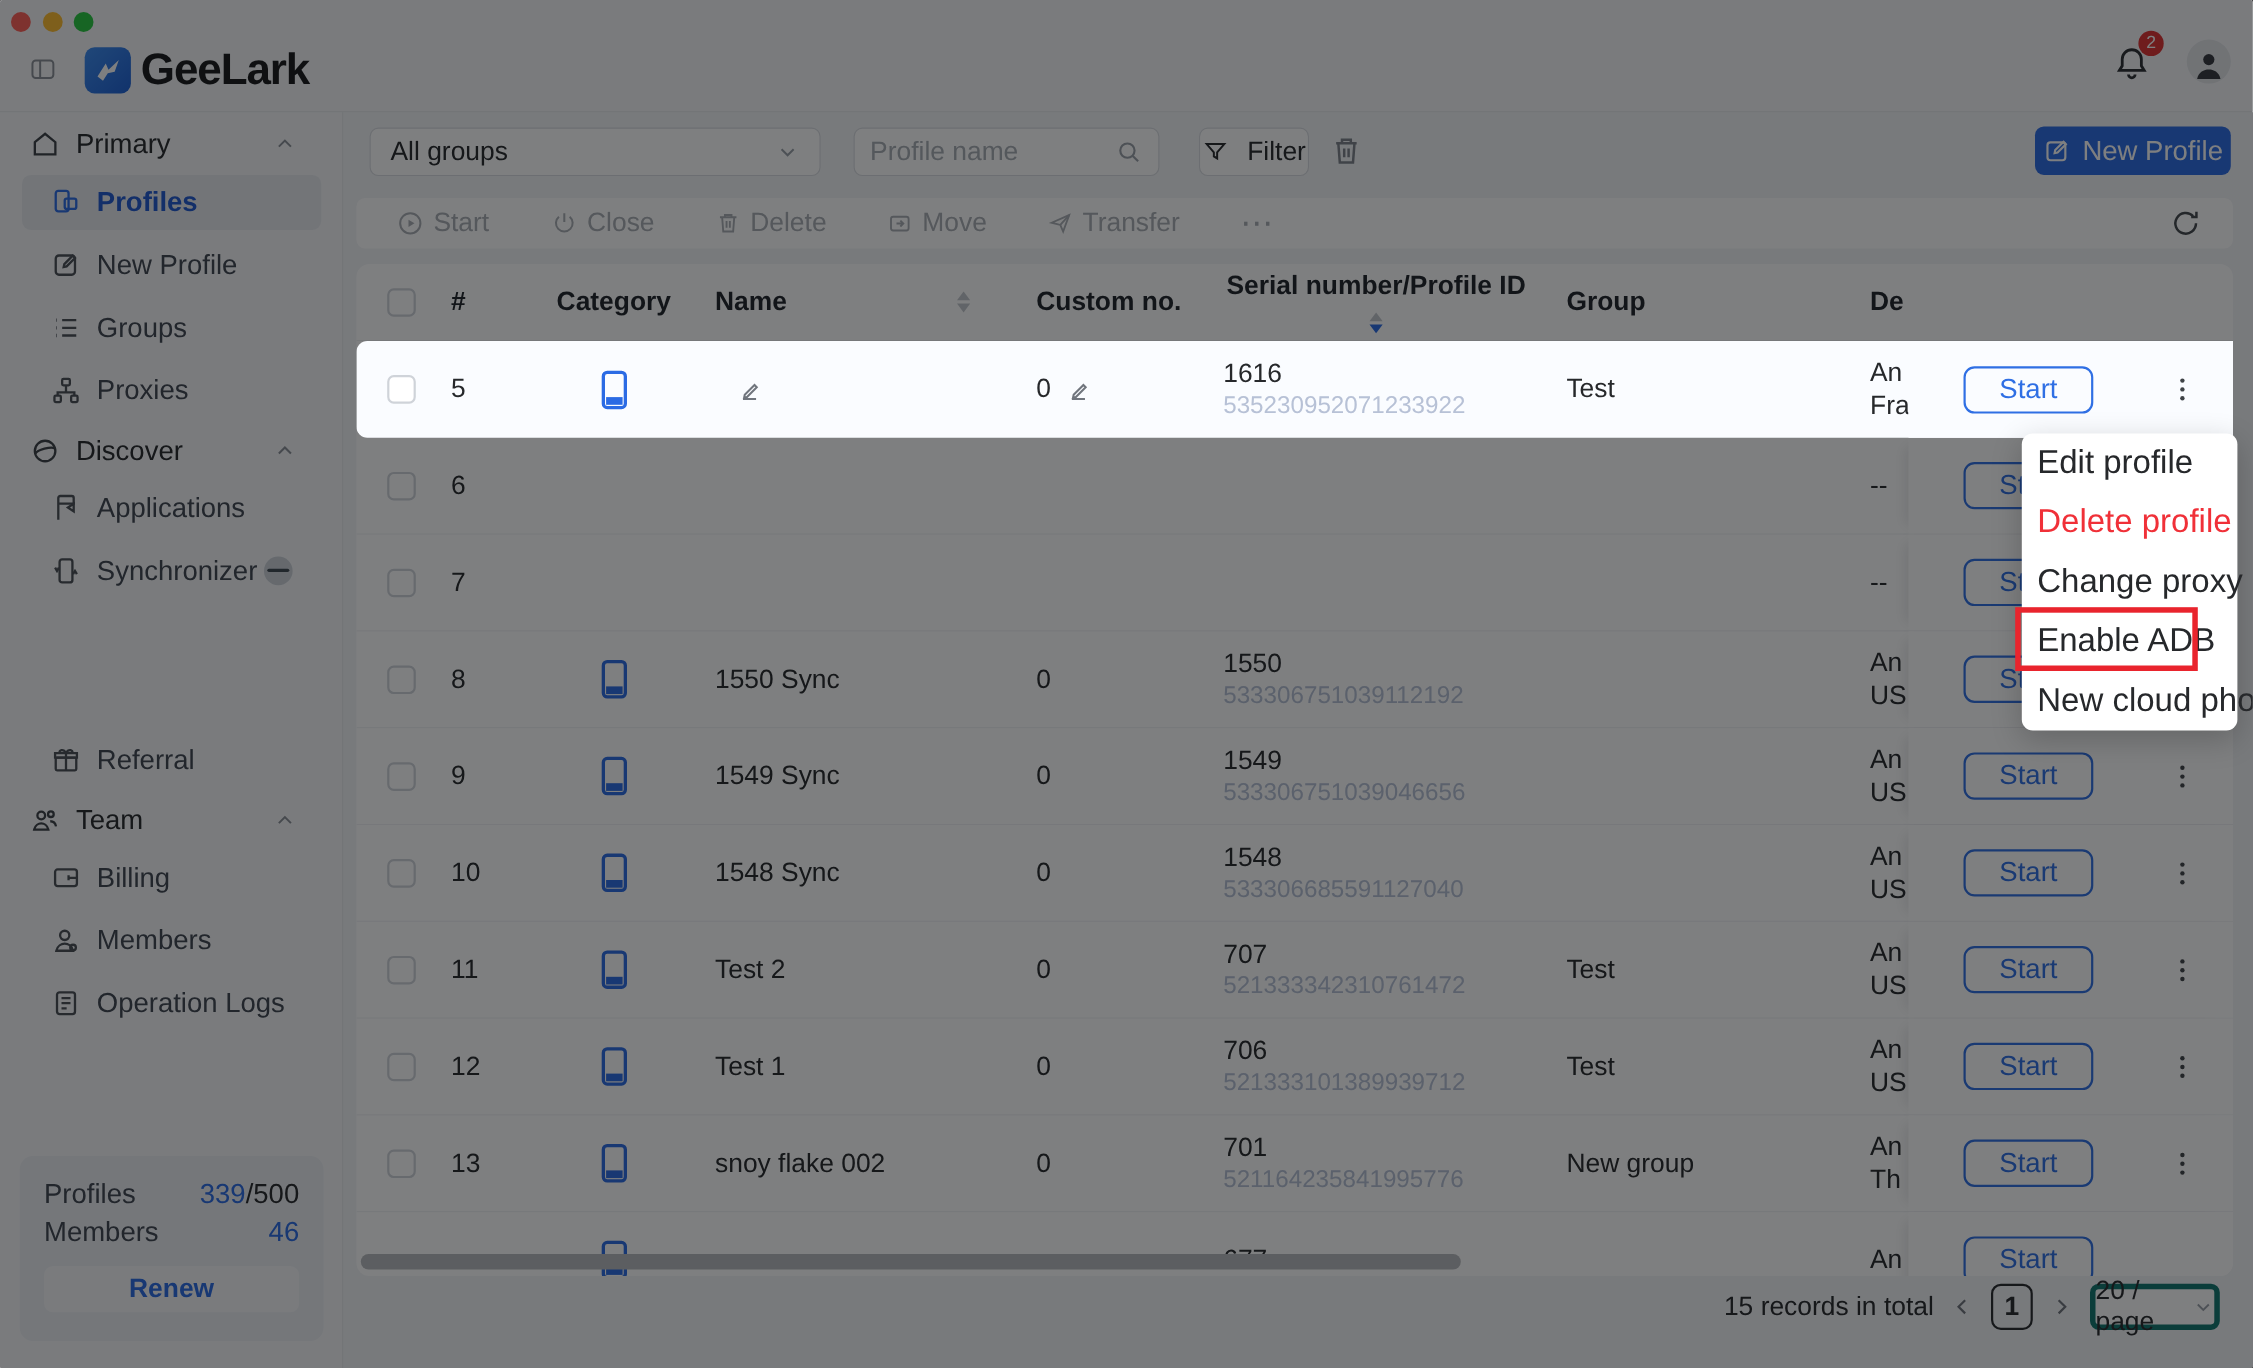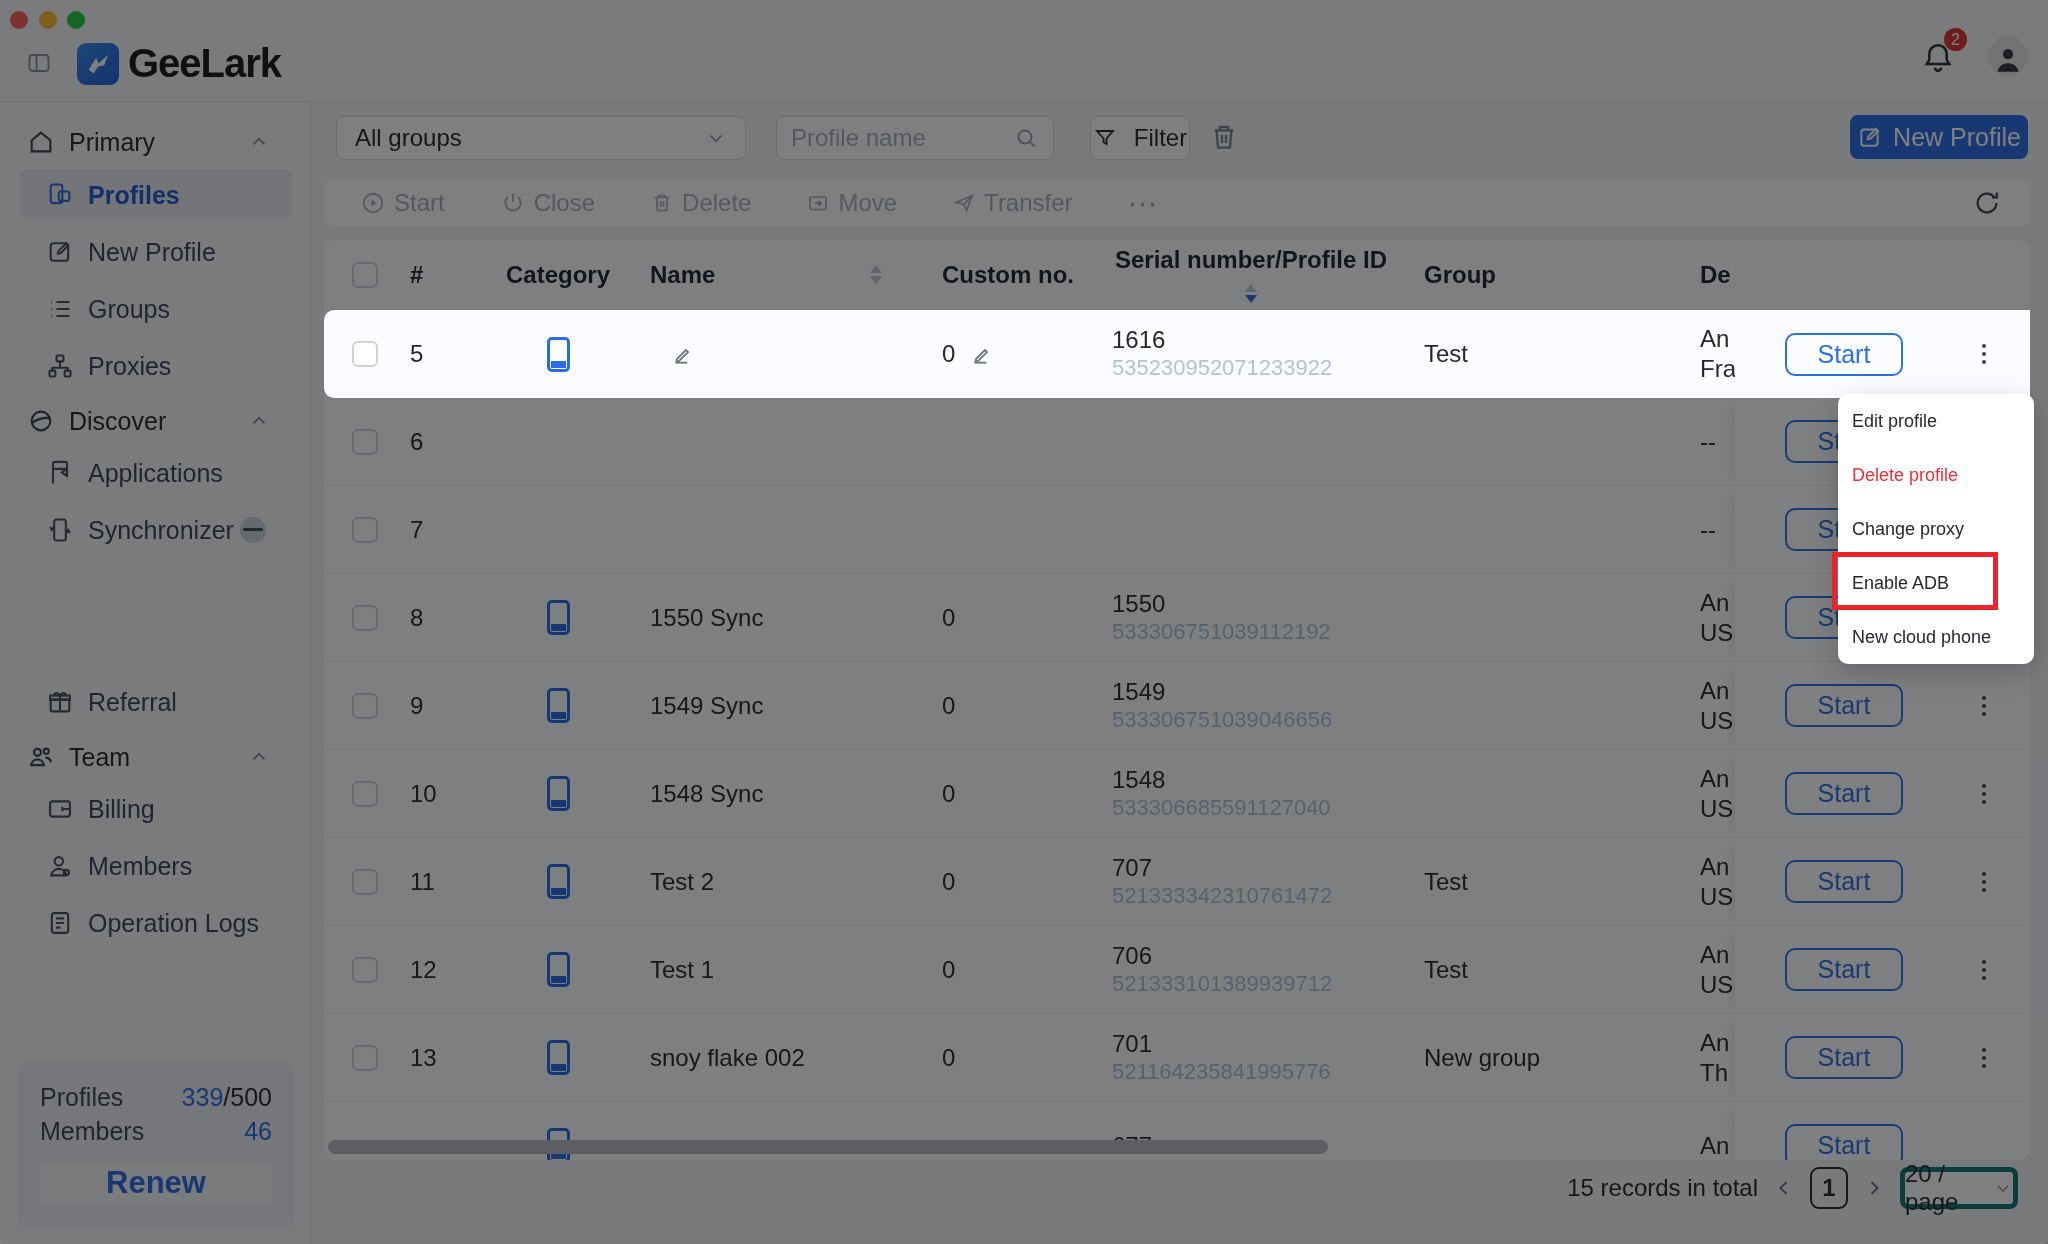--- a/index.html
+++ b/index.html
@@ -20,21 +20,21 @@
                 display:flex; align-items:center; justify-content:center; }
   .logo-text { font-size:40px; font-weight:700; color:#17181a; margin-left:9px; letter-spacing:-1px; }
   .bell { position:absolute; left:1920px; top:40px; color:#2a2d31; }
   .bell-badge { position:absolute; left:1944px; top:28px; min-width:23px; height:23px;
                 border-radius:12px; background:#e03131; color:#fff; font-size:16px;
                 display:flex; align-items:center; justify-content:center; padding:0 4px; }
   .avatar { position:absolute; left:1988px; top:36px; width:40px; height:40px; border-radius:50%;
             background:#e3e5e9; display:flex; align-items:flex-end; justify-content:center; overflow:hidden;}
 
   
-  .sidebar { position:absolute; left:0; top:103px; width:312px; bottom:0;
+  .sidebar { position:absolute; left:0; top:92px; width:312px; bottom:0;
              background:#f6f7f9; border-right:1px solid #e7e9ec; }
   .sec { position:absolute; left:0; width:312px; height:56px; display:flex; align-items:center;
          color:#26282b; font-size:25px; font-weight:500; cursor:default; }
   .sec .ic { margin-left:27px; margin-right:14px; color:#3c4045; display:flex; }
   .sec .chev { margin-left:auto; margin-right:42px; color:#8a8f96; }
   .item { position:absolute; left:20px; width:272px; height:50px; display:flex; align-items:center;
           color:#3f4550; font-size:25px; border-radius:8px; }
   .item .ic { margin-left:26px; margin-right:14px; display:flex; color:#494e55; }
   .item.active { background:#e9ebef; color:#2059cf; font-weight:700; }
   .item.active .ic { color:#2b6be4; }
@@ -42,21 +42,21 @@
                 background:#ccd1d8; position:relative; }
   .sync-badge::after{ content:""; position:absolute; left:3px; right:3px; top:11px; height:3px;
                 background:#3e4750; border-radius:2px;}
   .usagebox { position:absolute; left:18px; top:959px; width:276px; height:168px;
               background:#eceef2; border-radius:12px; padding:18px 22px 0; }
   .usage-row { display:flex; font-size:25px; color:#3f4550; line-height:34px; }
   .usage-row .val { margin-left:auto; color:#26282b; }
   .usage-row .val b { color:#2b6be4; font-weight:400; }
   .renew { margin-top:14px; width:232px; height:42px; background:#f6f7f9; border-radius:8px;
            display:flex; align-items:center; justify-content:center;
-           color:#2b6be4; font-size:31px; font-weight:700; }
+           color:#2b6be4; font-size:24px; font-weight:700; }
 
   
   .ctrl { position:absolute; background:#fff; border:1px solid #d9dce1; border-radius:8px;
           display:flex; align-items:center; font-size:24px; color:#26282b; }
   .sel-groups { left:336px; top:116px; width:410px; height:44px; padding:0 18px; }
   .sel-groups .chev { margin-left:auto; color:#9aa0a8; }
   .search { left:776px; top:116px; width:278px; height:44px; padding:0 14px; }
   .search input { border:none; outline:none; width:210px; font-size:24px; color:#26282b;
                   font-family:"Liberation Sans",sans-serif; background:transparent;}
   .search input::placeholder { color:#a8adb4; }
@@ -130,21 +130,21 @@
             display:flex; align-items:center; justify-content:center; font-weight:700; }
   .pg-size { width:118px; height:42px; border:5px solid #0f766e; border-radius:8px; background:#fff;
              display:flex; align-items:center; justify-content:center; gap:1px; }
   .pg-size .chev { color:#9aa0a8; }
 
   
   .overlay { position:absolute; inset:0; background:rgba(8,9,11,0.52); z-index:50; }
   .cmenu { position:absolute; left:1838px; top:394px; width:196px; height:270px; z-index:70;
            background:#fff; border-radius:10px; box-shadow:0 8px 28px rgba(0,0,0,.20);
            padding:0; }
-  .citem { height:54px; line-height:54px; padding-left:14px; font-size:18px; color:#26282b;
+  .citem { height:54px; line-height:54px; padding-left:14px; font-size:30px; color:#26282b;
            white-space:nowrap; }
   .citem.danger { color:#f03038; }
   .adb-box { position:absolute; left:-6px; top:158px; width:166px; height:58px;
              border:5px solid #e9242d; }
   svg { display:block; }
 </style>
 </head>
 <body>
 
 <div class="window">

